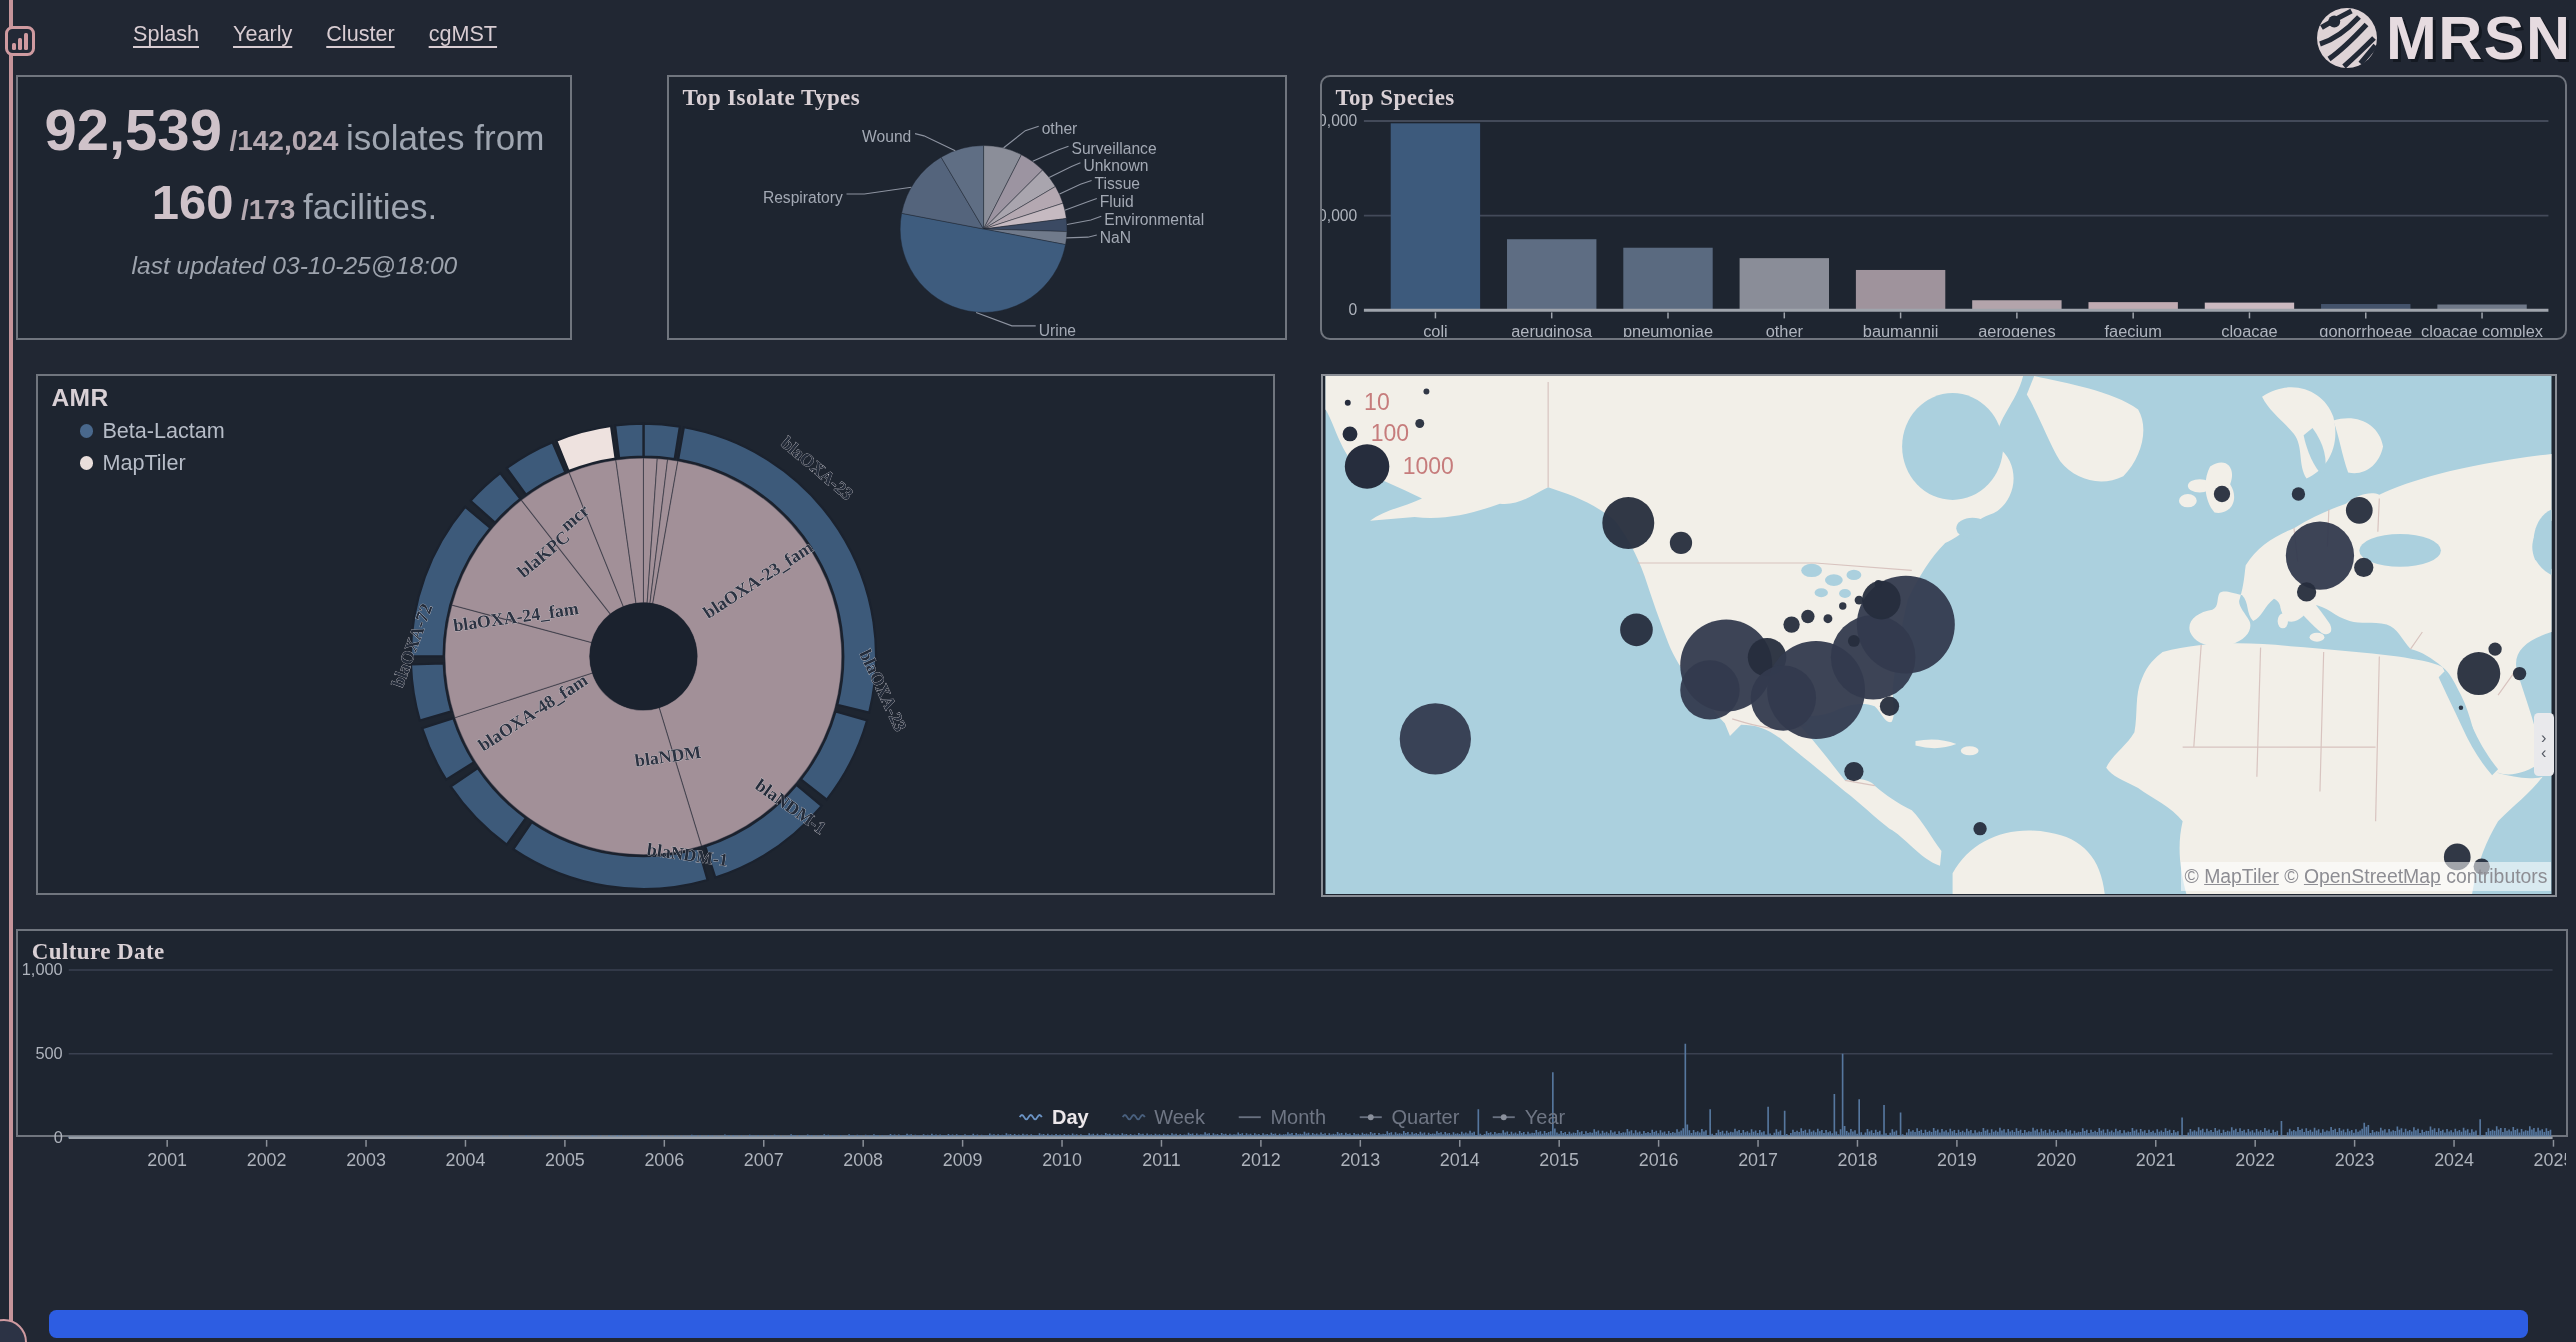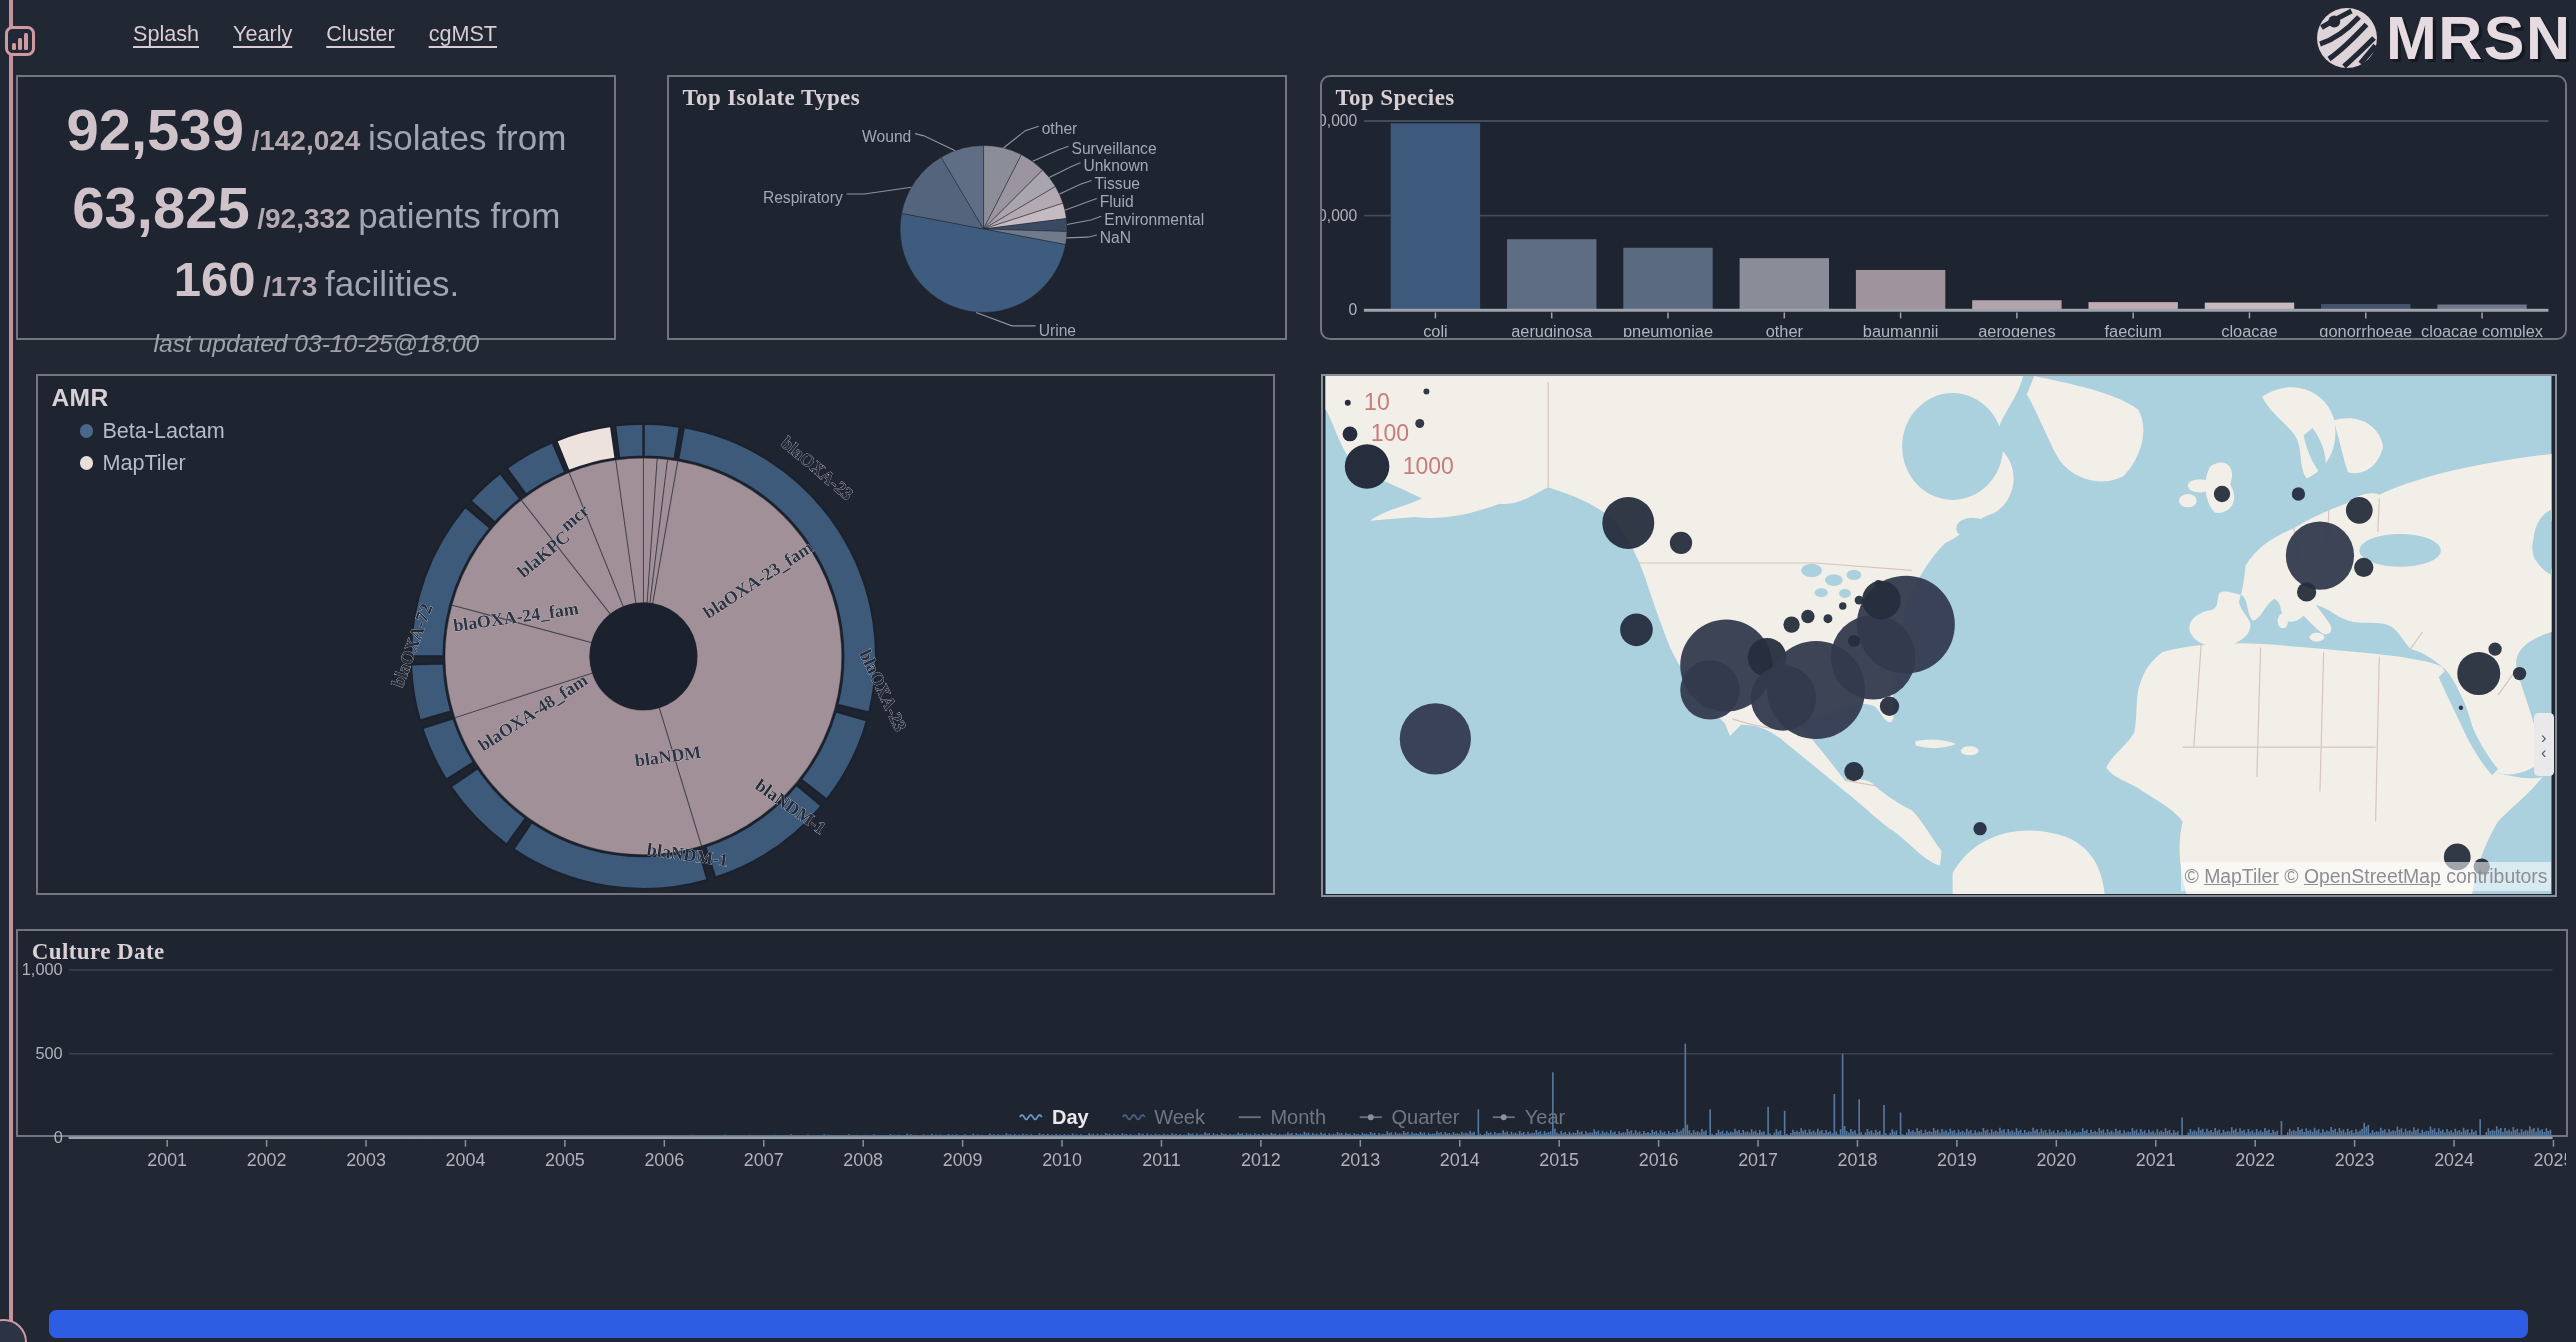--- a/index.html
+++ b/index.html
@@ -16,21 +16,21 @@
     padding:3px 3.7px;}
   #mini-chart-btn i{display:block;width:4.5px;background:#cf9aa0;border-radius:1.5px;}
   
   #nav{position:absolute;left:133px;top:21px;display:flex;gap:34px;}
   #nav a{color:#d8ccd2;font-size:21.6px;text-decoration:underline;text-underline-offset:4.5px;cursor:pointer;}
   
   #logo{position:absolute;right:4.5px;top:3px;display:flex;align-items:center;gap:6px;}
   #logo .word{font-size:61px;font-weight:bold;color:#e6dbe0;letter-spacing:1.5px;
     text-shadow:3px 3px 0 #141922;}
   
-  #stats-panel{left:16.4px;top:75px;width:600px;height:265px;}
+  #stats-panel{left:16.4px;top:75px;width:556px;height:265px;}
   #stats-panel .rows{margin-top:19.4px;display:flex;flex-direction:column;gap:10.4px;}
   .stat-row{display:flex;justify-content:center;align-items:baseline;gap:7.5px;white-space:nowrap;}
   .stat-row .v{font-size:58px;font-weight:bold;color:#cfc2c9;}
   .stat-row.small .v{font-size:49px;}
   .stat-row .t{font-size:28px;font-weight:bold;color:#b4a9b1;}
   .stat-row .l{font-size:35px;color:#9fa6b1;}
   #last-updated{margin-top:22.4px;text-align:center;font-style:italic;font-size:24.6px;color:#9da3ad;}
   
   #pie-panel{left:667px;top:75px;width:620px;height:265px;}
   #species-panel{left:1320px;top:75px;width:1247px;height:265px;border-radius:10px;}
@@ -84,25 +84,20 @@
   </svg>
   <span class="word">MRSN</span>
 </div>
 
 <section class="panel" id="stats-panel">
   <div class="rows">
     <div class="stat-row">
       <span class="v">92,539</span>
       <span class="t">/142,024</span>
       <span class="l">isolates from</span>
-    </div>
-    <div class="stat-row">
-      <span class="v">63,825</span>
-      <span class="t">/92,332</span>
-      <span class="l">patients from</span>
     </div>
     <div class="stat-row small">
       <span class="v">160</span>
       <span class="t">/173</span>
       <span class="l">facilities.</span>
     </div>
   </div>
   <div id="last-updated">last updated 03-10-25@18:00</div>
 </section>
 

